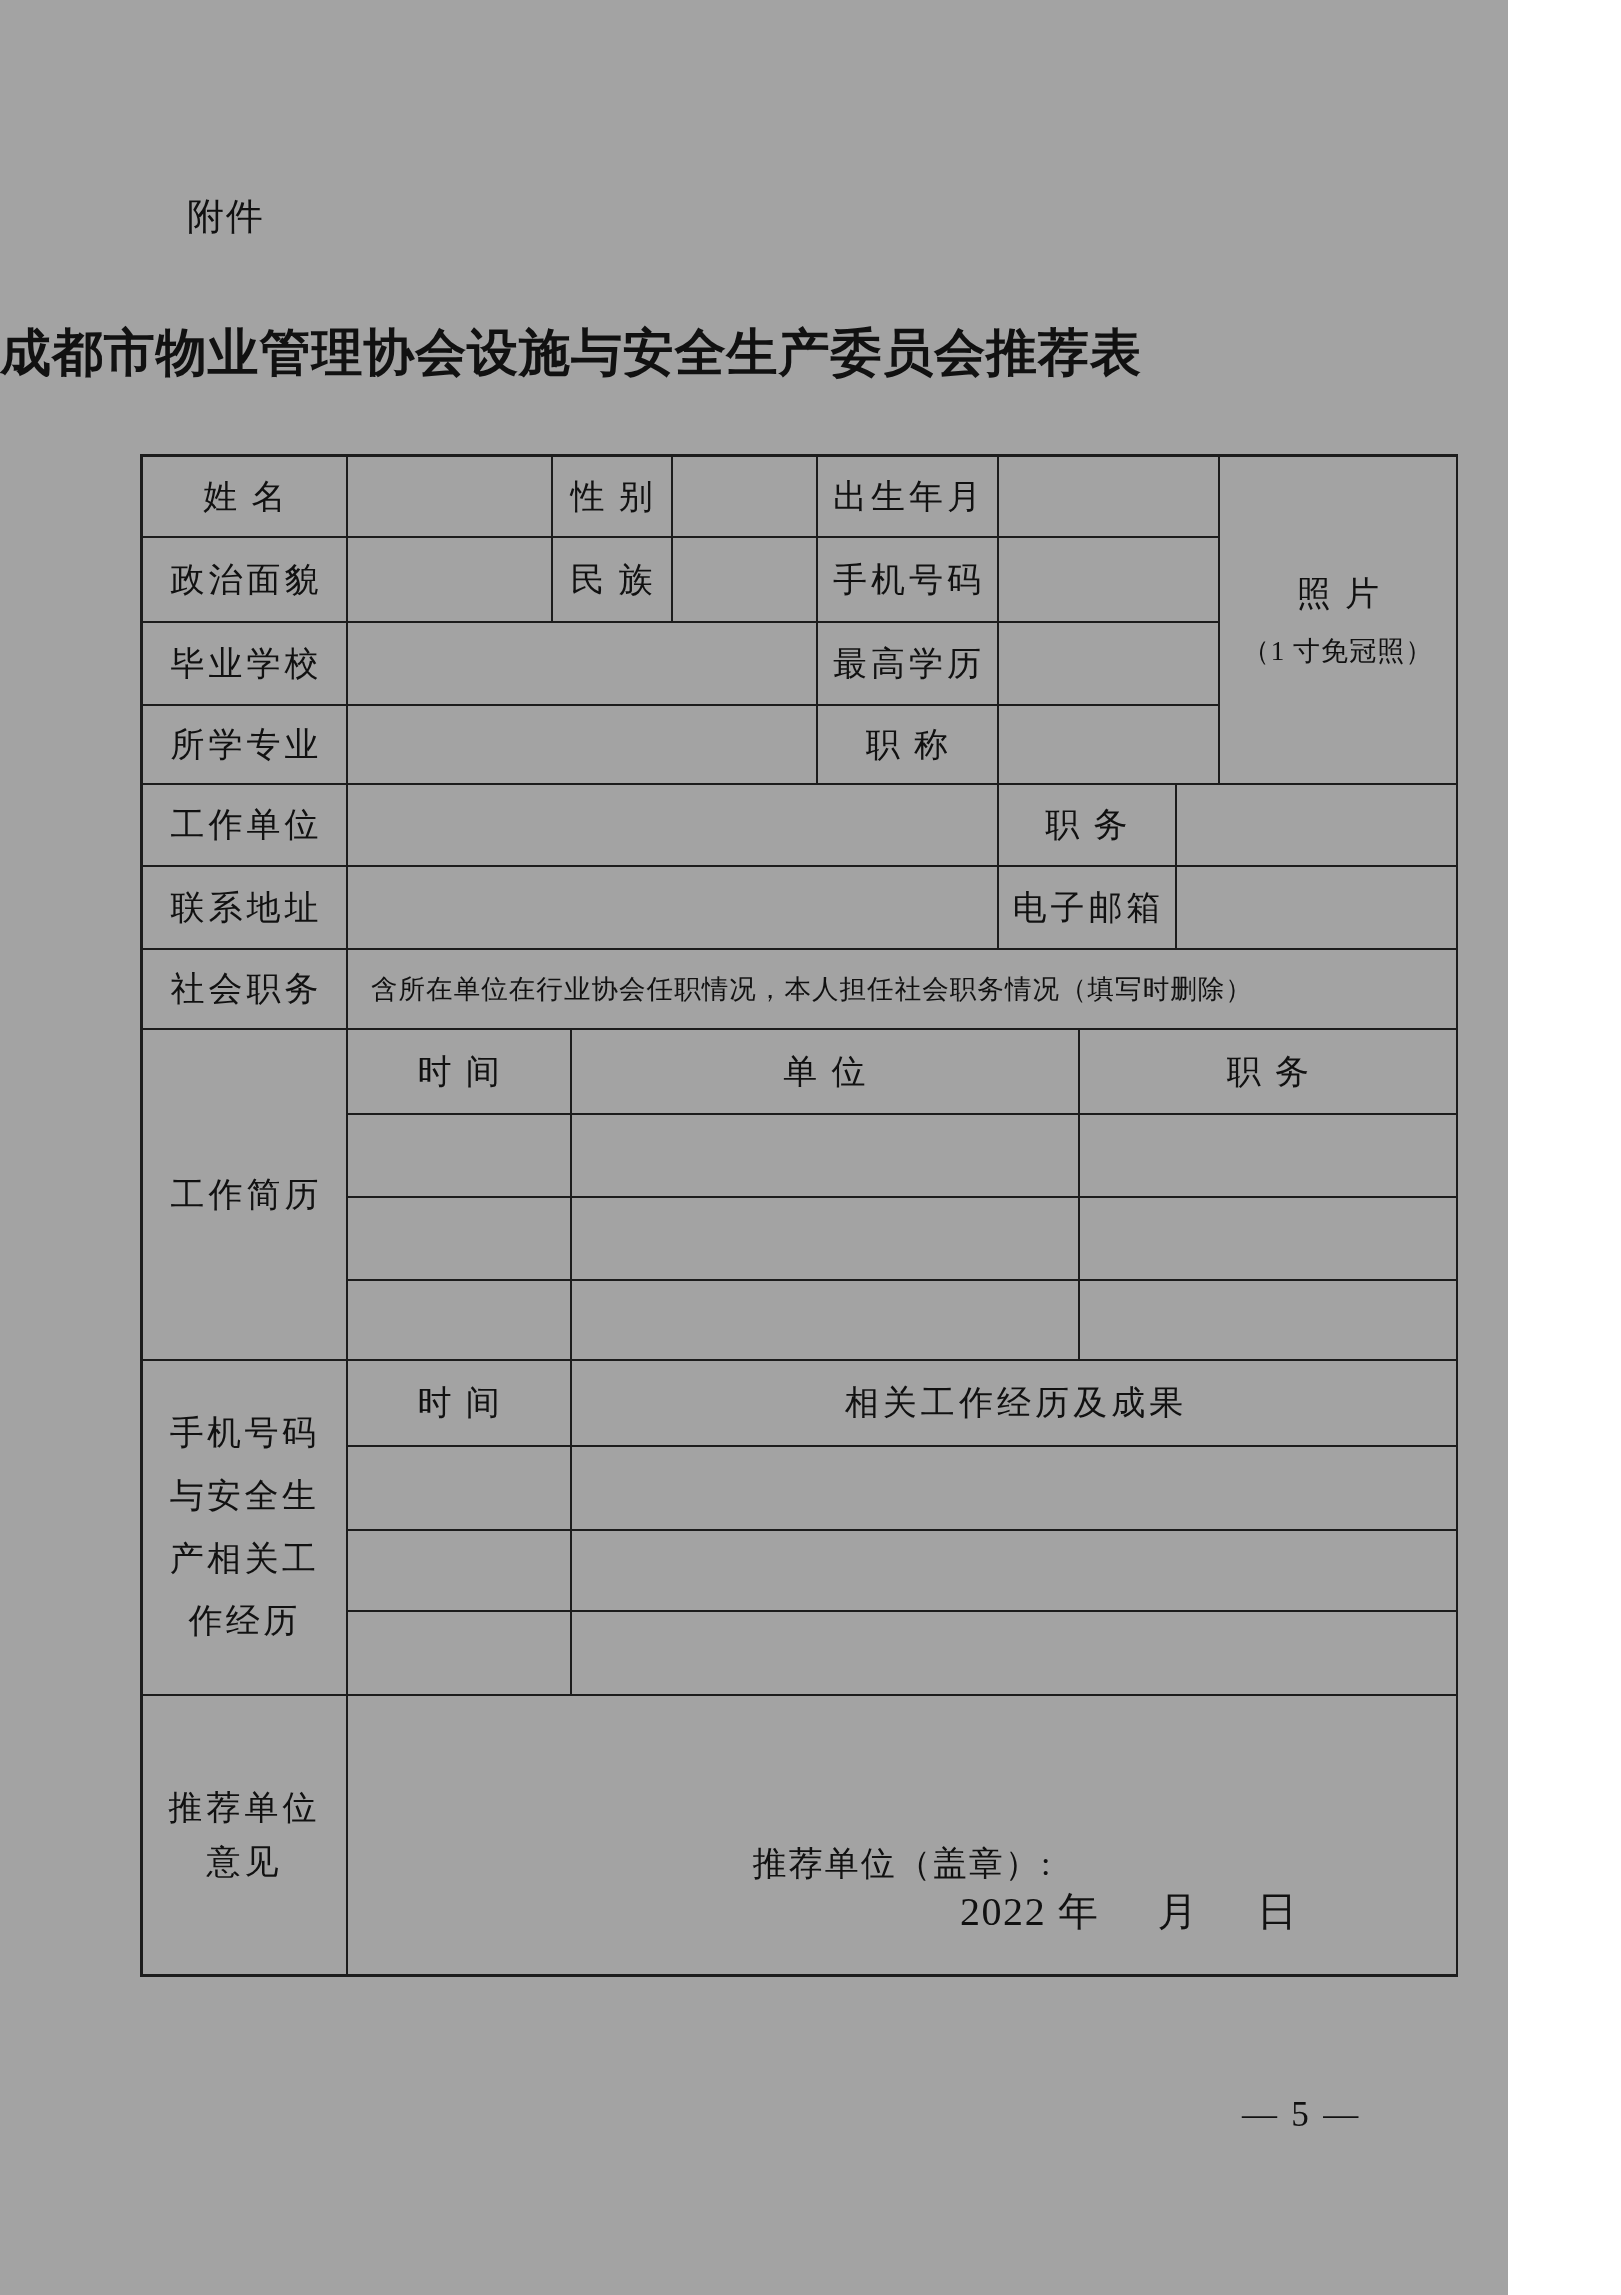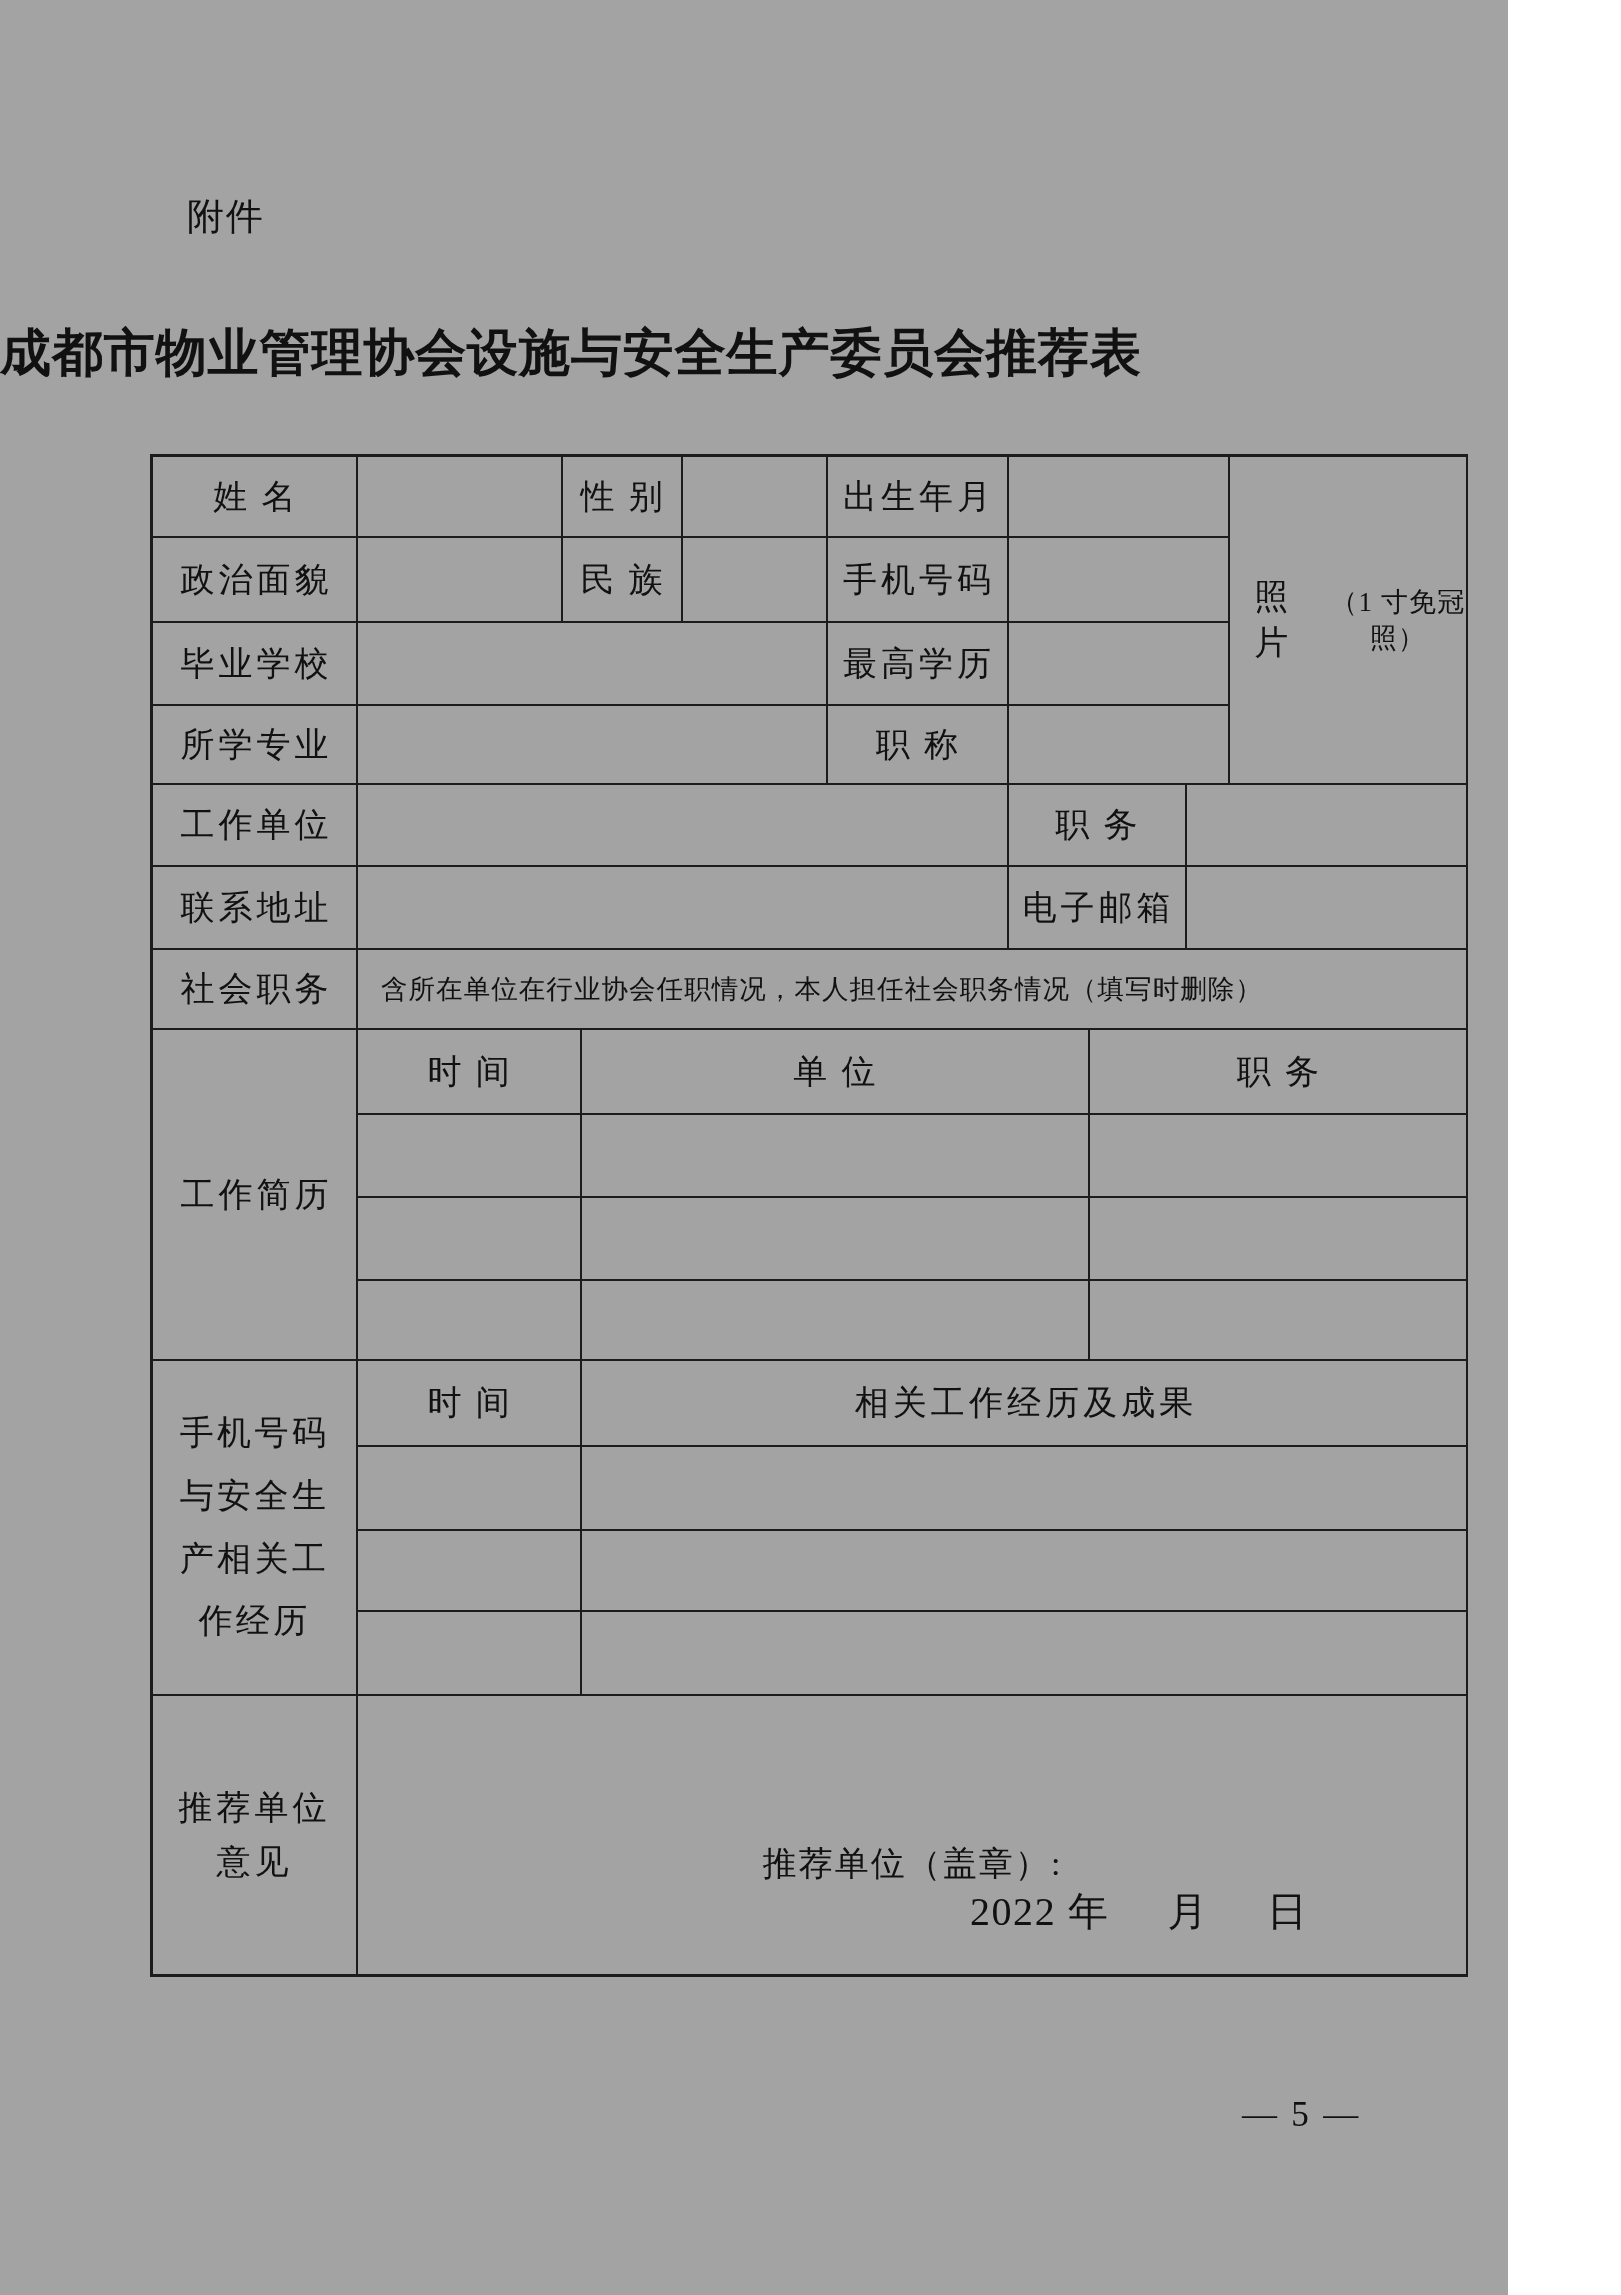--- a/index.html
+++ b/index.html
@@ -14,21 +14,21 @@
   .attachment {
     position:absolute; left:187px; top:192px;
     font-size:37px; letter-spacing:1.8px;
   }
   .doc-title {
     position:absolute; left:0; top:319px; width:100%;
     font-size:51px; font-weight:bold;
     letter-spacing:0.9px;
   }
   .form-grid {
-    position:absolute; left:150px; top:454px;
+    position:absolute; left:140px; top:454px;
     width:1314px; height:1519px;
     display:grid;
     grid-template-columns:205px 205px 18.5px 101px 145px 181px 81px 97px 43px 239px;
     grid-template-rows:81px 85px 83px 79px 82px 83px 80px 85px 83px 83px 80px 86px 84px 81px 84px 280px;
     border:2.6px solid #1c1c1c;
     box-sizing:content-box;
   }
   .cell {
     border:solid #1c1c1c;
     border-width:1.8px 0.9px 1.8px 0.9px;
@@ -37,21 +37,21 @@
     box-sizing:border-box;
     min-width:0; min-height:0;
     text-align:center;
   }
   .lbl { letter-spacing:0.12em; padding-left:0.12em; }
   .sp2 { letter-spacing:0.42em; padding-left:0.42em; }
   .note {
     justify-content:flex-start; padding-left:23px;
     font-size:26.5px; letter-spacing:0.04em; text-align:left;
   }
-  .photo-cell { flex-direction:row; gap:16px; }
+  .photo-cell { flex-direction:column; gap:16px; }
   .photo-sub { font-size:27px; letter-spacing:0.04em; }
   .stack { flex-direction:column; }
   .stack .ln { line-height:1.85; letter-spacing:0.1em; }
   .rec-label .ln { line-height:1.6; letter-spacing:0.12em; }
   .rec-content { position:relative; }
   .rec-seal-line {
     position:absolute; left:36.5%; top:52%;
     font-size:34px; white-space:pre; letter-spacing:0.06em;
   }
   .rec-date-line {

